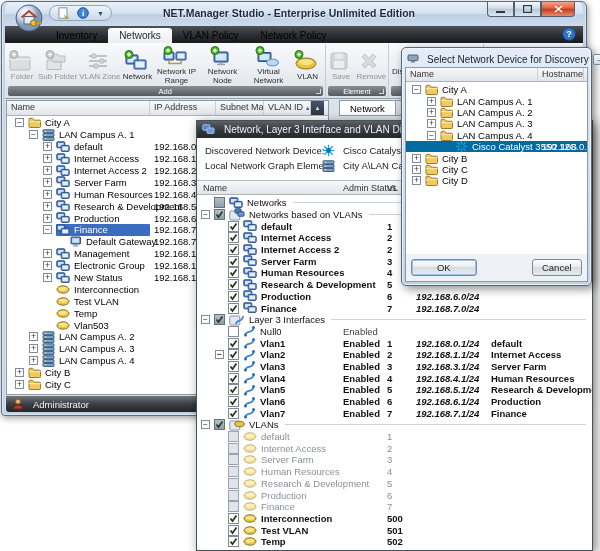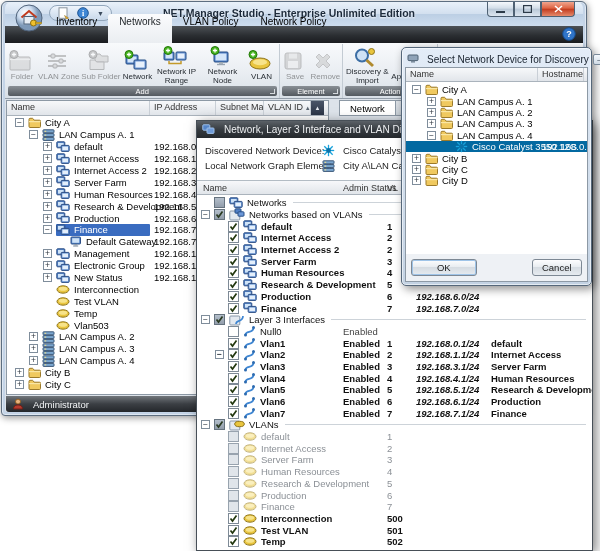--- a/index.html
+++ b/index.html
@@ -23,21 +23,21 @@
   .win-btns { position:absolute; right:8px; top:0; display:flex; }
   .wbtn { width:27px; height:15px; border:1px solid #4f6173; border-top:none; display:flex; align-items:center;
     justify-content:center; background:linear-gradient(#f5f9fd,#d2dde8 45%,#b9c8d7 50%,#dde6f0); color:#2c3a48; }
   .wbtn svg { display:block; }
   .wbtn.min { border-radius:0 0 0 4px; }
   .wbtn.close { width:34px; border-radius:0 0 4px 0;
     background:linear-gradient(#f0a58e,#dd6342 45%,#c23a1d 50%,#e58a6b); }
 
   .tabstrip { height:17px; flex:none; background:linear-gradient(#4c5156,#2b2e32 55%,#1a1c1f);
     display:flex; align-items:flex-end; padding-left:40px; position:relative; }
-  .rtab { padding:2px 11px 16px; font-size:10px; color:#ecemee; cursor:default; white-space:nowrap; }
+  .rtab { padding:2px 11px 2px; font-size:10px; color:#ecemee; cursor:default; white-space:nowrap; }
   .rtab.active { background:linear-gradient(#fbfcfd,#eaedf1); color:#1f2428; border-radius:3px 3px 0 0; }
   .helpbtn { position:absolute; right:3px; top:1px; cursor:pointer; }
 
   .ribbon { height:56px; flex:none; background:linear-gradient(#f8fafc,#e9edf2 55%,#d9e0e7);
     border-bottom:1px solid #949ea9; display:flex; padding:1px 1px 0; }
   .rgroup { display:flex; flex-direction:column; border-right:1px solid #c3cbd3; padding:0 1px; }
   .rbuttons { display:flex; flex:1; align-items:center; }
   .rbtn { min-width:29px; max-width:46px; display:flex; flex-direction:column; align-items:center;
     padding:1px 1px 0; font-size:8px; line-height:1.1; text-align:center; color:#272d33; border-radius:2px; cursor:pointer; }
   .rbtn.disabled { filter:grayscale(1) opacity(.48); cursor:default; }
@@ -224,49 +224,49 @@
                     </g>
                   </svg>
                 </span>
               </span>
               <span>Folder</span>
             </div>
             <div class="rbtn disabled">
               <span class="ric">
                 <span class="ic">
                   <svg width="24" height="22">
-                    <g stroke="#7b8288" stroke-width="1.8">
-                      <line x1="3" y1="6" x2="21" y2="6"></line>
-                      <line x1="3" y1="11" x2="21" y2="11"></line>
-                      <line x1="3" y1="16" x2="21" y2="16"></line>
-                    </g>
-                    <g fill="#b8c0c7" stroke="#666e75">
-                      <rect x="6" y="4" width="4" height="4" rx="1"></rect>
-                      <rect x="14" y="9" width="4" height="4" rx="1"></rect>
-                      <rect x="8" y="14" width="4" height="4" rx="1"></rect>
-                    </g>
-                  </svg>
-                </span>
-              </span>
-              <span>VLAN Zone</span>
-            </div>
-            <div class="rbtn disabled">
-              <span class="ric">
-                <span class="ic">
-                  <svg width="24" height="22">
                     <path d="M8 4 h5 l1.6 2 H21 v6 H8 z" fill="#e8c76f" stroke="#9c7a2a"></path>
                     <path d="M3 10 h5 l1.6 2 H17 v7.5 H3 z" fill="#f0d488" stroke="#9c7a2a"></path>
                     <g>
                       <circle cx="6" cy="4.5" r="4" fill="#46b41e" stroke="#237708"></circle>
                       <path d="M6 2.4 V6.6 M3.9 4.5 H8.1" stroke="#fff" stroke-width="1.3"></path>
                     </g>
                   </svg>
                 </span>
               </span>
               <span>Sub Folder</span>
+            </div>
+            <div class="rbtn disabled">
+              <span class="ric">
+                <span class="ic">
+                  <svg width="24" height="22">
+                    <g stroke="#7b8288" stroke-width="1.8">
+                      <line x1="3" y1="6" x2="21" y2="6"></line>
+                      <line x1="3" y1="11" x2="21" y2="11"></line>
+                      <line x1="3" y1="16" x2="21" y2="16"></line>
+                    </g>
+                    <g fill="#b8c0c7" stroke="#666e75">
+                      <rect x="6" y="4" width="4" height="4" rx="1"></rect>
+                      <rect x="14" y="9" width="4" height="4" rx="1"></rect>
+                      <rect x="8" y="14" width="4" height="4" rx="1"></rect>
+                    </g>
+                  </svg>
+                </span>
+              </span>
+              <span>VLAN Zone</span>
             </div>
             <div class="rbtn">
               <span class="ric">
                 <span class="ic">
                   <svg width="26" height="22">
                     <rect x="3" y="5" width="12" height="9" rx="1" fill="#4f7fc6" stroke="#274e85"></rect>
                     <rect x="4.5" y="6.5" width="9" height="6" fill="#d4e6f9"></rect>
                     <rect x="11" y="10" width="12" height="9" rx="1" fill="#6c97d6" stroke="#274e85"></rect>
                     <rect x="12.5" y="11.5" width="9" height="6" fill="#e8f1fb"></rect>
                     <g>
@@ -305,20 +305,36 @@
                     <rect x="10" y="16" width="4" height="1.8" fill="#9aa6b2"></rect>
                     <rect x="8" y="17.8" width="8" height="1.4" fill="#9aa6b2"></rect>
                     <g>
                       <circle cx="6" cy="4.5" r="4" fill="#46b41e" stroke="#237708"></circle>
                       <path d="M6 2.4 V6.6 M3.9 4.5 H8.1" stroke="#fff" stroke-width="1.3"></path>
                     </g>
                   </svg>
                 </span>
               </span>
               <span>Network Node</span>
+            </div>
+            <div class="rbtn">
+              <span class="ric">
+                <span class="ic">
+                  <svg width="26" height="22">
+                    <rect x="4" y="6.5" width="13" height="9" rx="1" fill="#4f7fc6" stroke="#274e85"></rect>
+                    <rect x="5.5" y="8" width="10" height="6" fill="#d4e6f9"></rect>
+                    <ellipse cx="18.5" cy="16.5" rx="6" ry="3.4" fill="#bcd7f2" stroke="#5c88bb"></ellipse>
+                    <g>
+                      <circle cx="6" cy="4.5" r="4" fill="#46b41e" stroke="#237708"></circle>
+                      <path d="M6 2.4 V6.6 M3.9 4.5 H8.1" stroke="#fff" stroke-width="1.3"></path>
+                    </g>
+                  </svg>
+                </span>
+              </span>
+              <span>Virtual Network</span>
             </div>
             <div class="rbtn">
               <span class="ric">
                 <span class="ic">
                   <svg width="26" height="22">
                     <ellipse cx="13" cy="13.5" rx="10" ry="5.5" fill="#e9c53e" stroke="#8f7419"></ellipse>
                     <ellipse cx="13" cy="12.2" rx="7" ry="3" fill="#f7e38a"></ellipse>
                     <g>
                       <circle cx="6" cy="4.5" r="4" fill="#46b41e" stroke="#237708"></circle>
                       <path d="M6 2.4 V6.6 M3.9 4.5 H8.1" stroke="#fff" stroke-width="1.3"></path>

